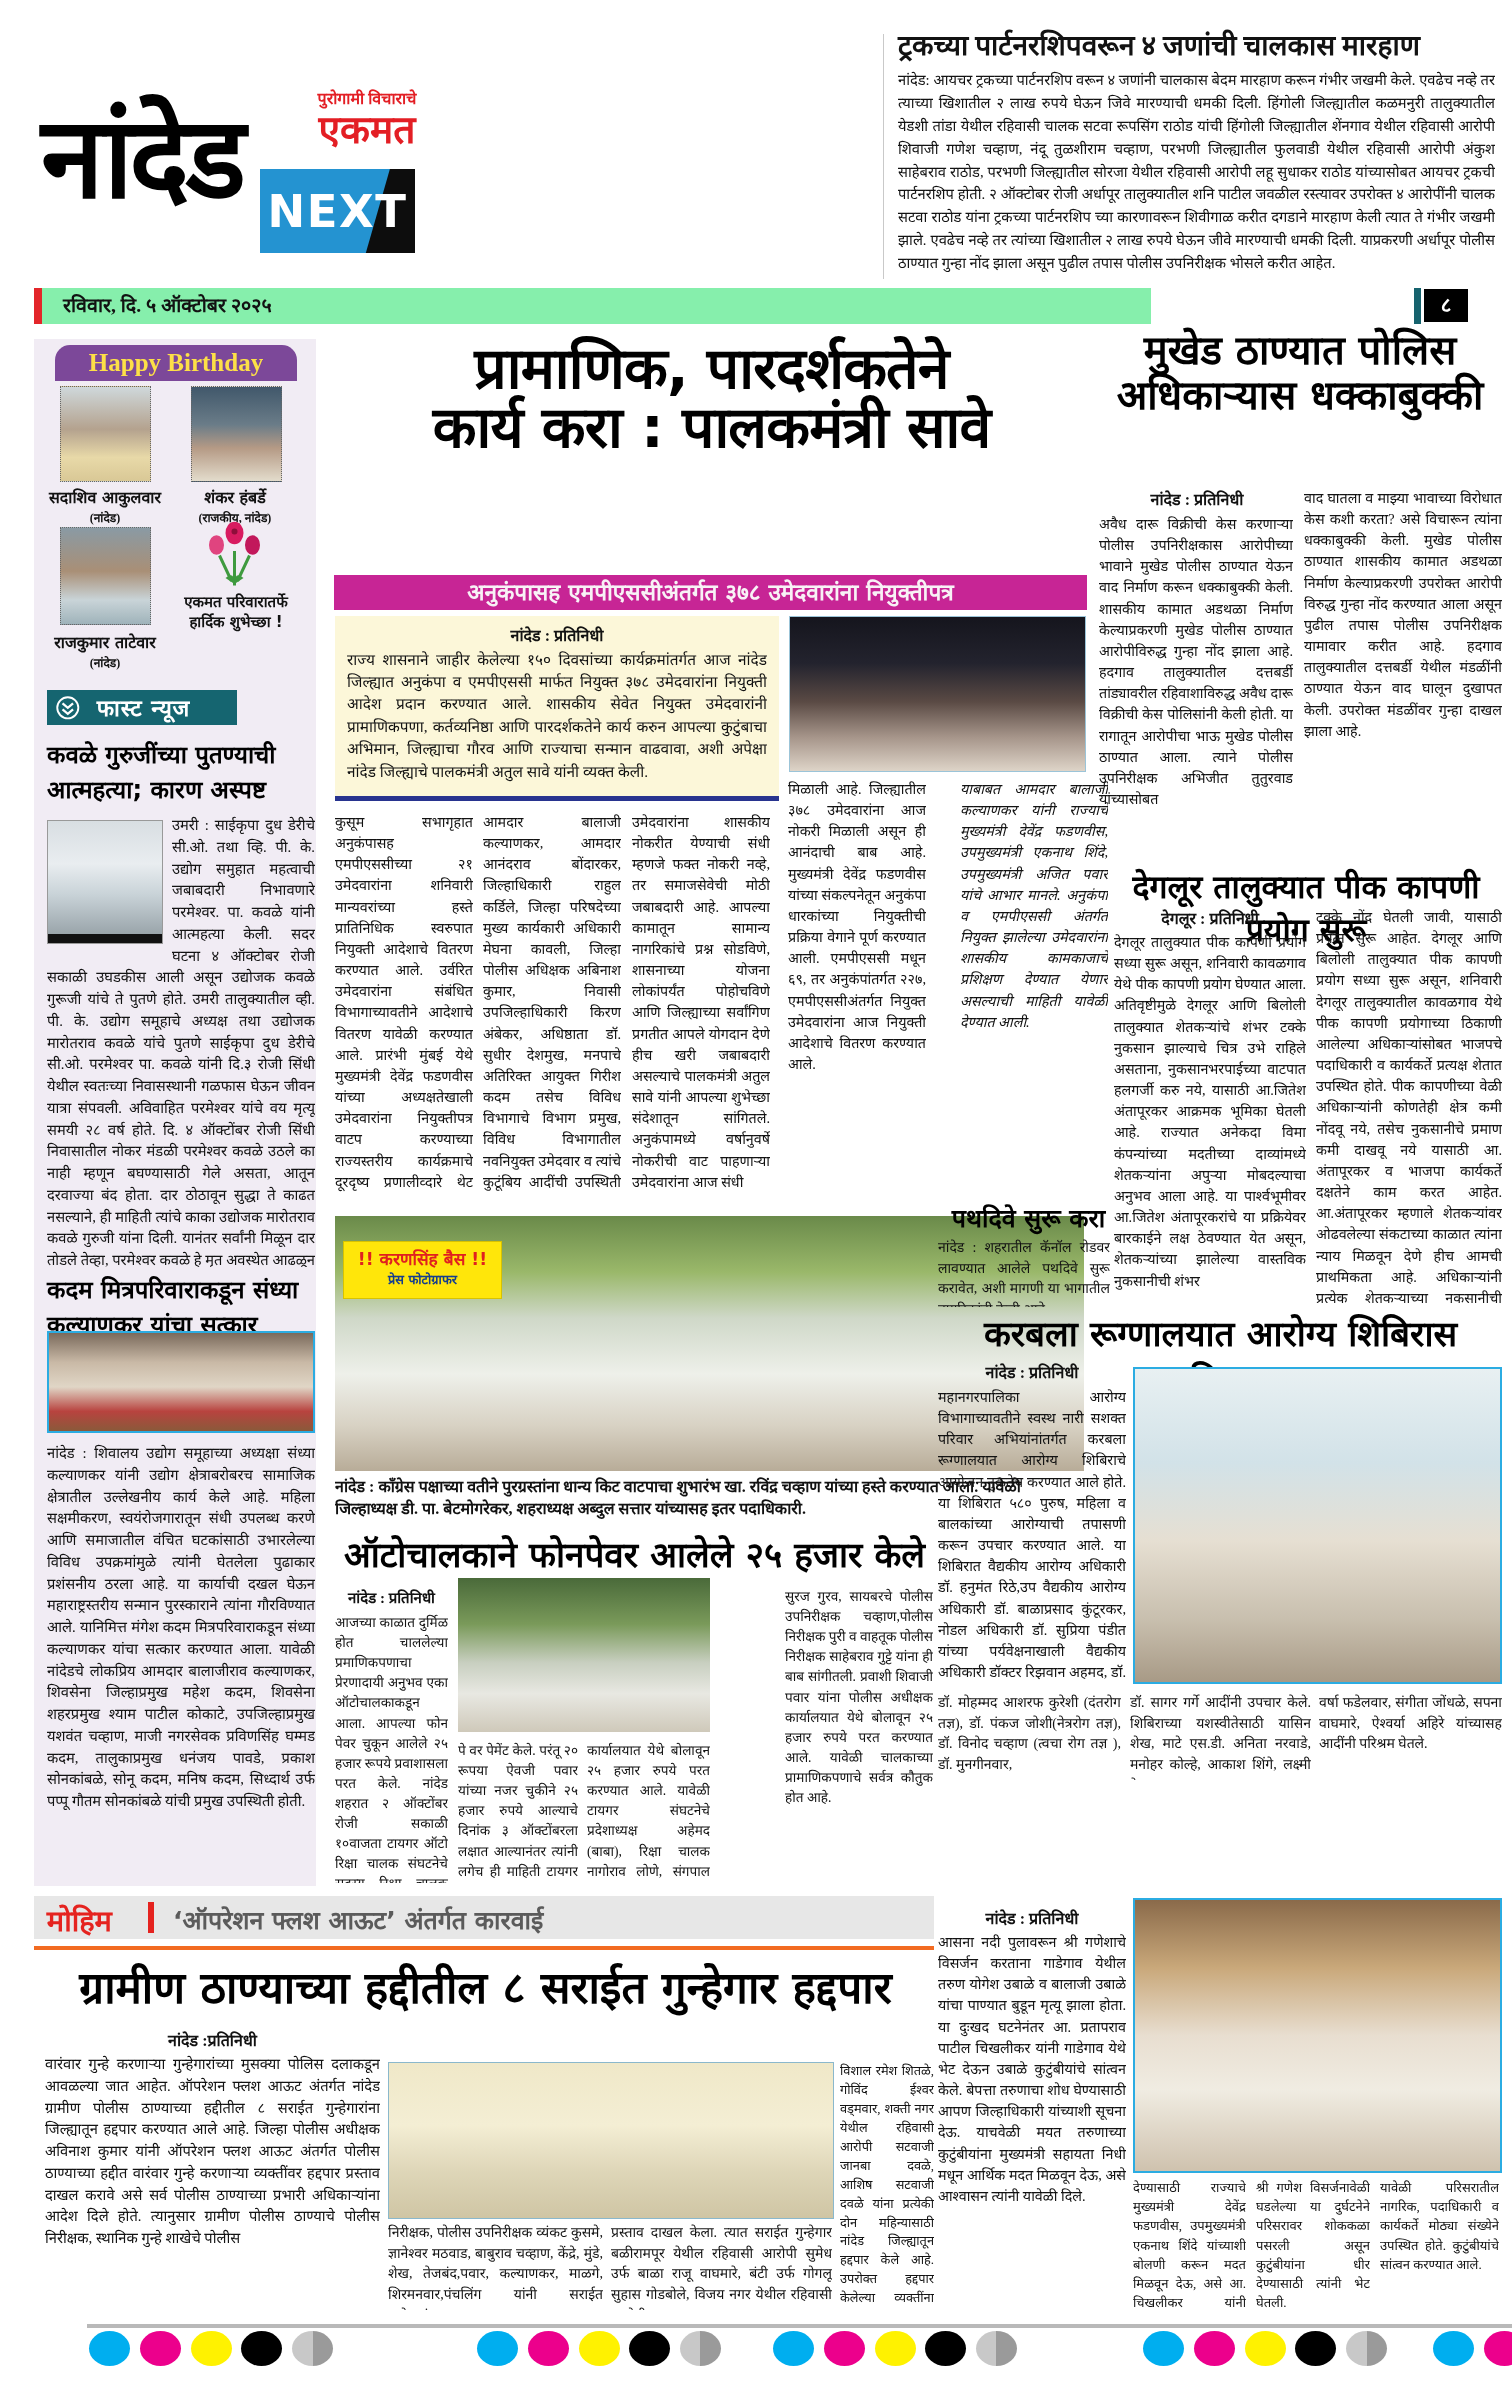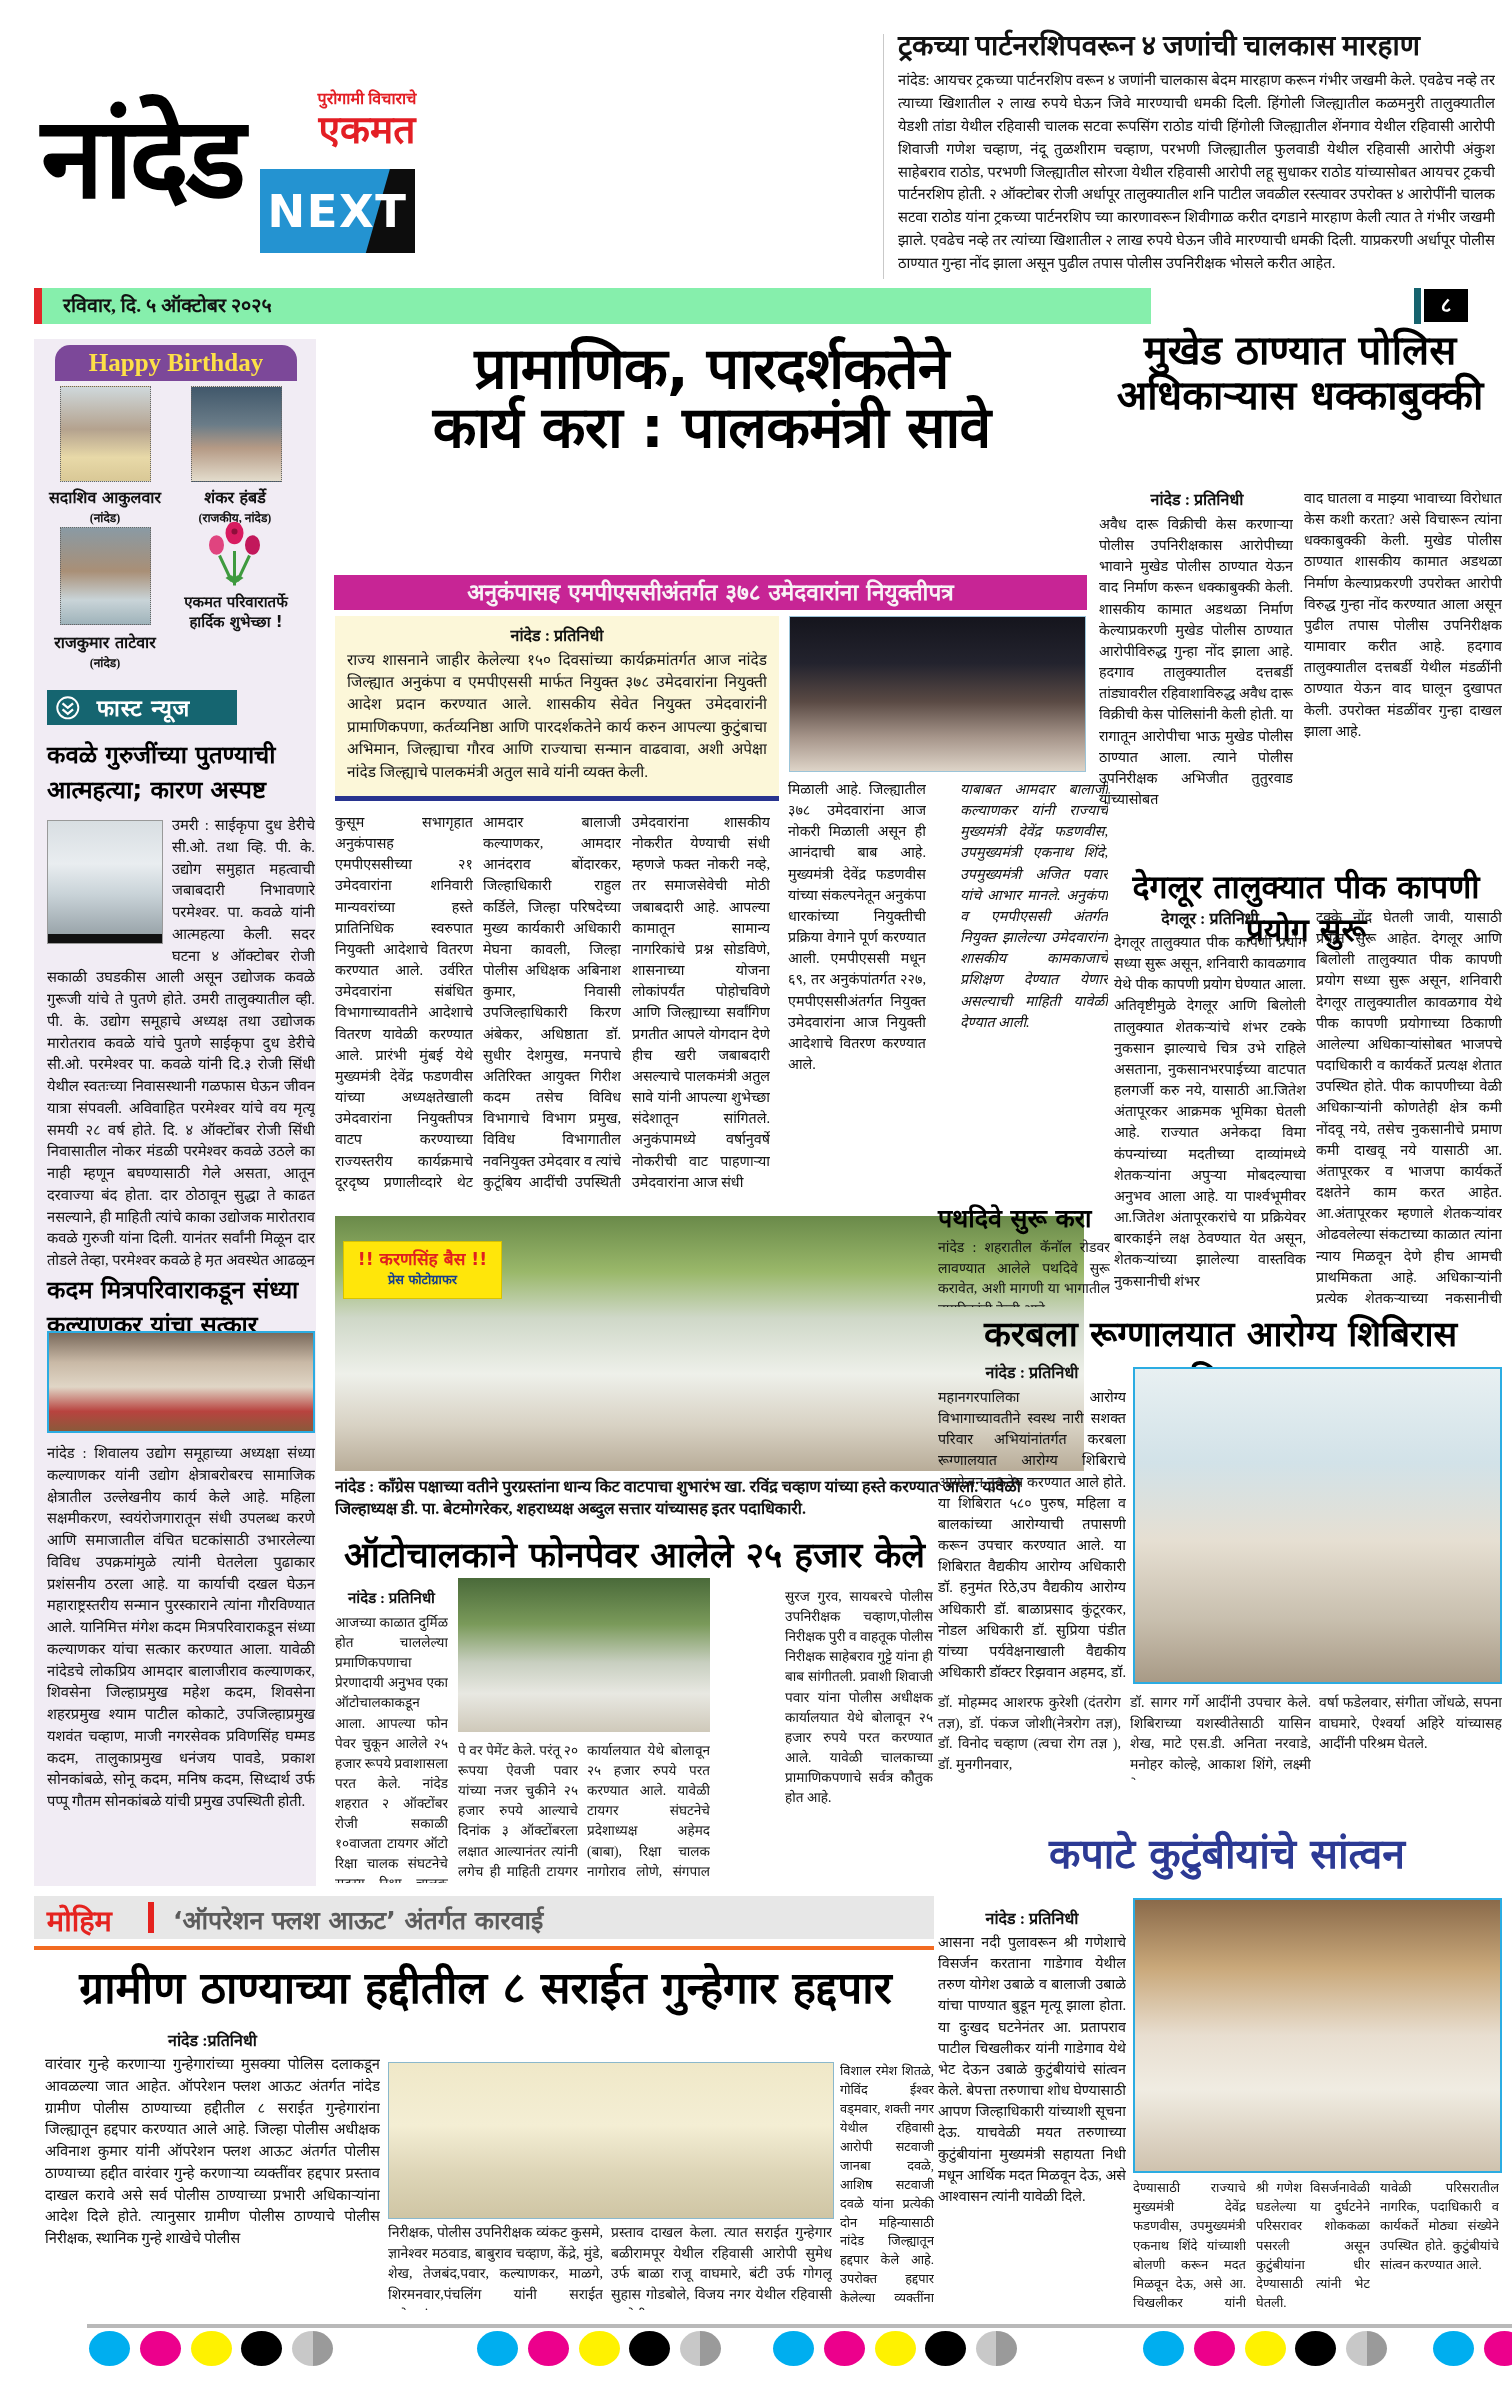--- a/index.html
+++ b/index.html
@@ -74,21 +74,21 @@
   .ph-police{background:linear-gradient(180deg,#efe8c8 0%,#f4eed4 40%,#ded6b8 70%,#cfc5a4 100%);border:0.8px solid #8ab8cc;}
 
   .press-tag{left:343px;top:1241px;width:157px;height:56px;background:#ffe60a;text-align:center;border:0.8px solid #d8c200;}
   .press-tag .l1{color:#e02020;font-weight:900;font-size:17.3px;font-family:"DejaVu Sans",sans-serif;margin-top:4.5px;}
   .press-tag .l2{color:#143d8f;font-weight:800;font-size:12.8px;font-family:"DejaVu Sans",sans-serif;}
   .caption{left:335px;top:1476px;width:752px;font-size:16px;font-weight:700;line-height:1.35;text-align:left;height:56px;overflow:hidden;}
 
   
   .mukhed-hl{left:1098px;top:328px;width:404px;text-align:center;font-size:40px;line-height:1.12;font-weight:900;}
   .deglur-hl{left:1107px;top:864px;width:398px;text-align:center;font-size:32px;font-weight:900;}
-  .path-hl{left:938px;top:1200px;width:181px;font-size:25px;font-weight:900;}
+  .path-hl{left:938px;top:1200px;width:181px;font-size:25px;font-weight:900;text-align:center;}
   .karbala-hl{left:938px;top:1309px;width:565px;text-align:center;font-size:35px;font-weight:900;}
   .chikh-hl{left:955px;top:1782px;width:544px;text-align:center;font-size:41px;line-height:1.18;font-weight:900;color:#2c3a94;}
 
   
   .mohim-band{left:34px;top:1896px;width:900px;height:43px;background:#e7e7e7;}
   .mohim-word{position:absolute;left:12.8px;top:3.8px;color:#e5231f;font-size:29px;font-weight:900;font-family:"DejaVu Sans",sans-serif;}
   .mohim-bar{position:absolute;left:114px;top:6px;width:6px;height:31px;background:#e5231f;}
   .mohim-txt{position:absolute;left:139px;top:6px;color:#5b5b5b;font-size:25px;font-weight:800;font-family:"DejaVu Sans",sans-serif;}
   .orange-rule{left:34px;top:1946px;width:900px;height:3.8px;background:#f26b21;}
   .gramin-hl{left:41px;top:1956px;width:889px;text-align:center;font-size:44px;font-weight:900;}
@@ -240,21 +240,20 @@
 <div class="abs hl karbala-hl">करबला रूग्णालयात आरोग्य शिबिरास प्रतिसाद</div>
 <div class="abs dateline" style="left:938px;top:1361px;width:188px;">नांदेड : प्रतिनिधी</div>
 <div class="abs body-txt" style="left:938px;top:1387px;width:188px;height:298px;">महानगरपालिका आरोग्य विभागाच्यावतीने स्वस्थ नारी सशक्त परिवार अभियांनांतर्गत करबला रूग्णालयात आरोग्य शिबिराचे आयोजन नुकतेच करण्यात आले होते. या शिबिरात ५८० पुरुष, महिला व बालकांच्या आरोग्याची तपासणी करून उपचार करण्यात आले. या शिबिरात वैद्यकीय आरोग्य अधिकारी डॉ. हनुमंत रिठे,उप वैद्यकीय आरोग्य अधिकारी डॉ. बाळाप्रसाद कुंटूरकर, नोडल अधिकारी डॉ. सुप्रिया पंडीत यांच्या पर्यवेक्षनाखाली वैद्यकीय अधिकारी डॉक्टर रिझवान अहमद, डॉ. श्रुती कोटलवार (स्त्री रोग तज्ञ), डॉ.पंकज जोशी(नेत्ररोग तज्ञ),</div>
 <div class="photo ph-karbala" style="left:1133px;top:1367px;width:365px;height:313px;"></div>
 <div class="abs body-txt" style="left:938px;top:1693px;width:183px;height:87px;font-size:14px;">डॉ. मोहम्मद आशरफ कुरेशी (दंतरोग तज्ञ), डॉ. पंकज जोशी(नेत्ररोग तज्ञ), डॉ. विनोद चव्हाण (त्वचा रोग तज्ञ ), डॉ. मुनगीनवार,</div>
 <div class="abs body-txt" style="left:1130px;top:1693px;width:181px;height:87px;font-size:14px;">डॉ. सागर गर्गे आदींनी उपचार केले. शिबिराच्या यशस्वीतेसाठी यासिन शेख, माटे एस.डी. अनिता नरवाडे, मनोहर कोल्हे, आकाश शिंगे, लक्ष्मी देशमुख,</div>
 <div class="abs body-txt" style="left:1319px;top:1693px;width:183px;height:87px;font-size:14px;">वर्षा फडेलवार, संगीता जोंधळे, सपना वाघमारे, ऐश्वर्या अहिरे यांच्यासह आदींनी परिश्रम घेतले.</div>
 
 <div class="abs hl chikh-hl">
   <br>
-  <span>कपाटे कुटुंबीयांचे सांत्वन</span>
 </div>
 <div class="abs dateline" style="left:938px;top:1907px;width:188px;">नांदेड : प्रतिनिधी</div>
 <div class="abs body-txt" style="left:938px;top:1932px;width:188px;height:377px;">आसना नदी पुलावरून श्री गणेशाचे विसर्जन करताना गाडेगाव येथील तरुण योगेश उबाळे व बालाजी उबाळे यांचा पाण्यात बुडून मृत्यू झाला होता. या दुःखद घटनेनंतर आ. प्रतापराव पाटील चिखलीकर यांनी गाडेगाव येथे भेट देऊन उबाळे कुटुंबीयांचे सांत्वन केले. बेपत्ता तरुणाचा शोध घेण्यासाठी आपण जिल्हाधिकारी यांच्याशी सूचना देऊ. याचवेळी मयत तरुणाच्या कुटुंबीयांना मुख्यमंत्री सहायता निधी मधून आर्थिक मदत मिळवून देऊ, असे आश्वासन त्यांनी यावेळी दिले.</div>
 <div class="photo ph-chikhali" style="left:1133px;top:1898px;width:365px;height:271px;"></div>
 <div class="abs body-txt" style="left:1133px;top:2178px;width:113px;height:133px;font-size:13px;">देण्यासाठी राज्याचे मुख्यमंत्री देवेंद्र फडणवीस, उपमुख्यमंत्री एकनाथ शिंदे यांच्याशी बोलणी करून मदत मिळवून देऊ, असे आ. चिखलीकर यांनी सांगितले.</div>
 <div class="abs body-txt" style="left:1256px;top:2178px;width:114px;height:133px;font-size:13px;">श्री गणेश विसर्जनावेळी घडलेल्या या दुर्घटनेने परिसरावर शोककळा पसरली असून कुटुंबीयांना धीर देण्यासाठी त्यांनी भेट घेतली.</div>
 <div class="abs body-txt" style="left:1380px;top:2178px;width:119px;height:133px;font-size:13px;">यावेळी परिसरातील नागरिक, पदाधिकारी व कार्यकर्ते मोठ्या संख्येने उपस्थित होते. कुटुंबीयांचे सांत्वन करण्यात आले.</div>
 
 <div class="abs reg-line"></div>
 <div class="dots" style="left:89px;">

